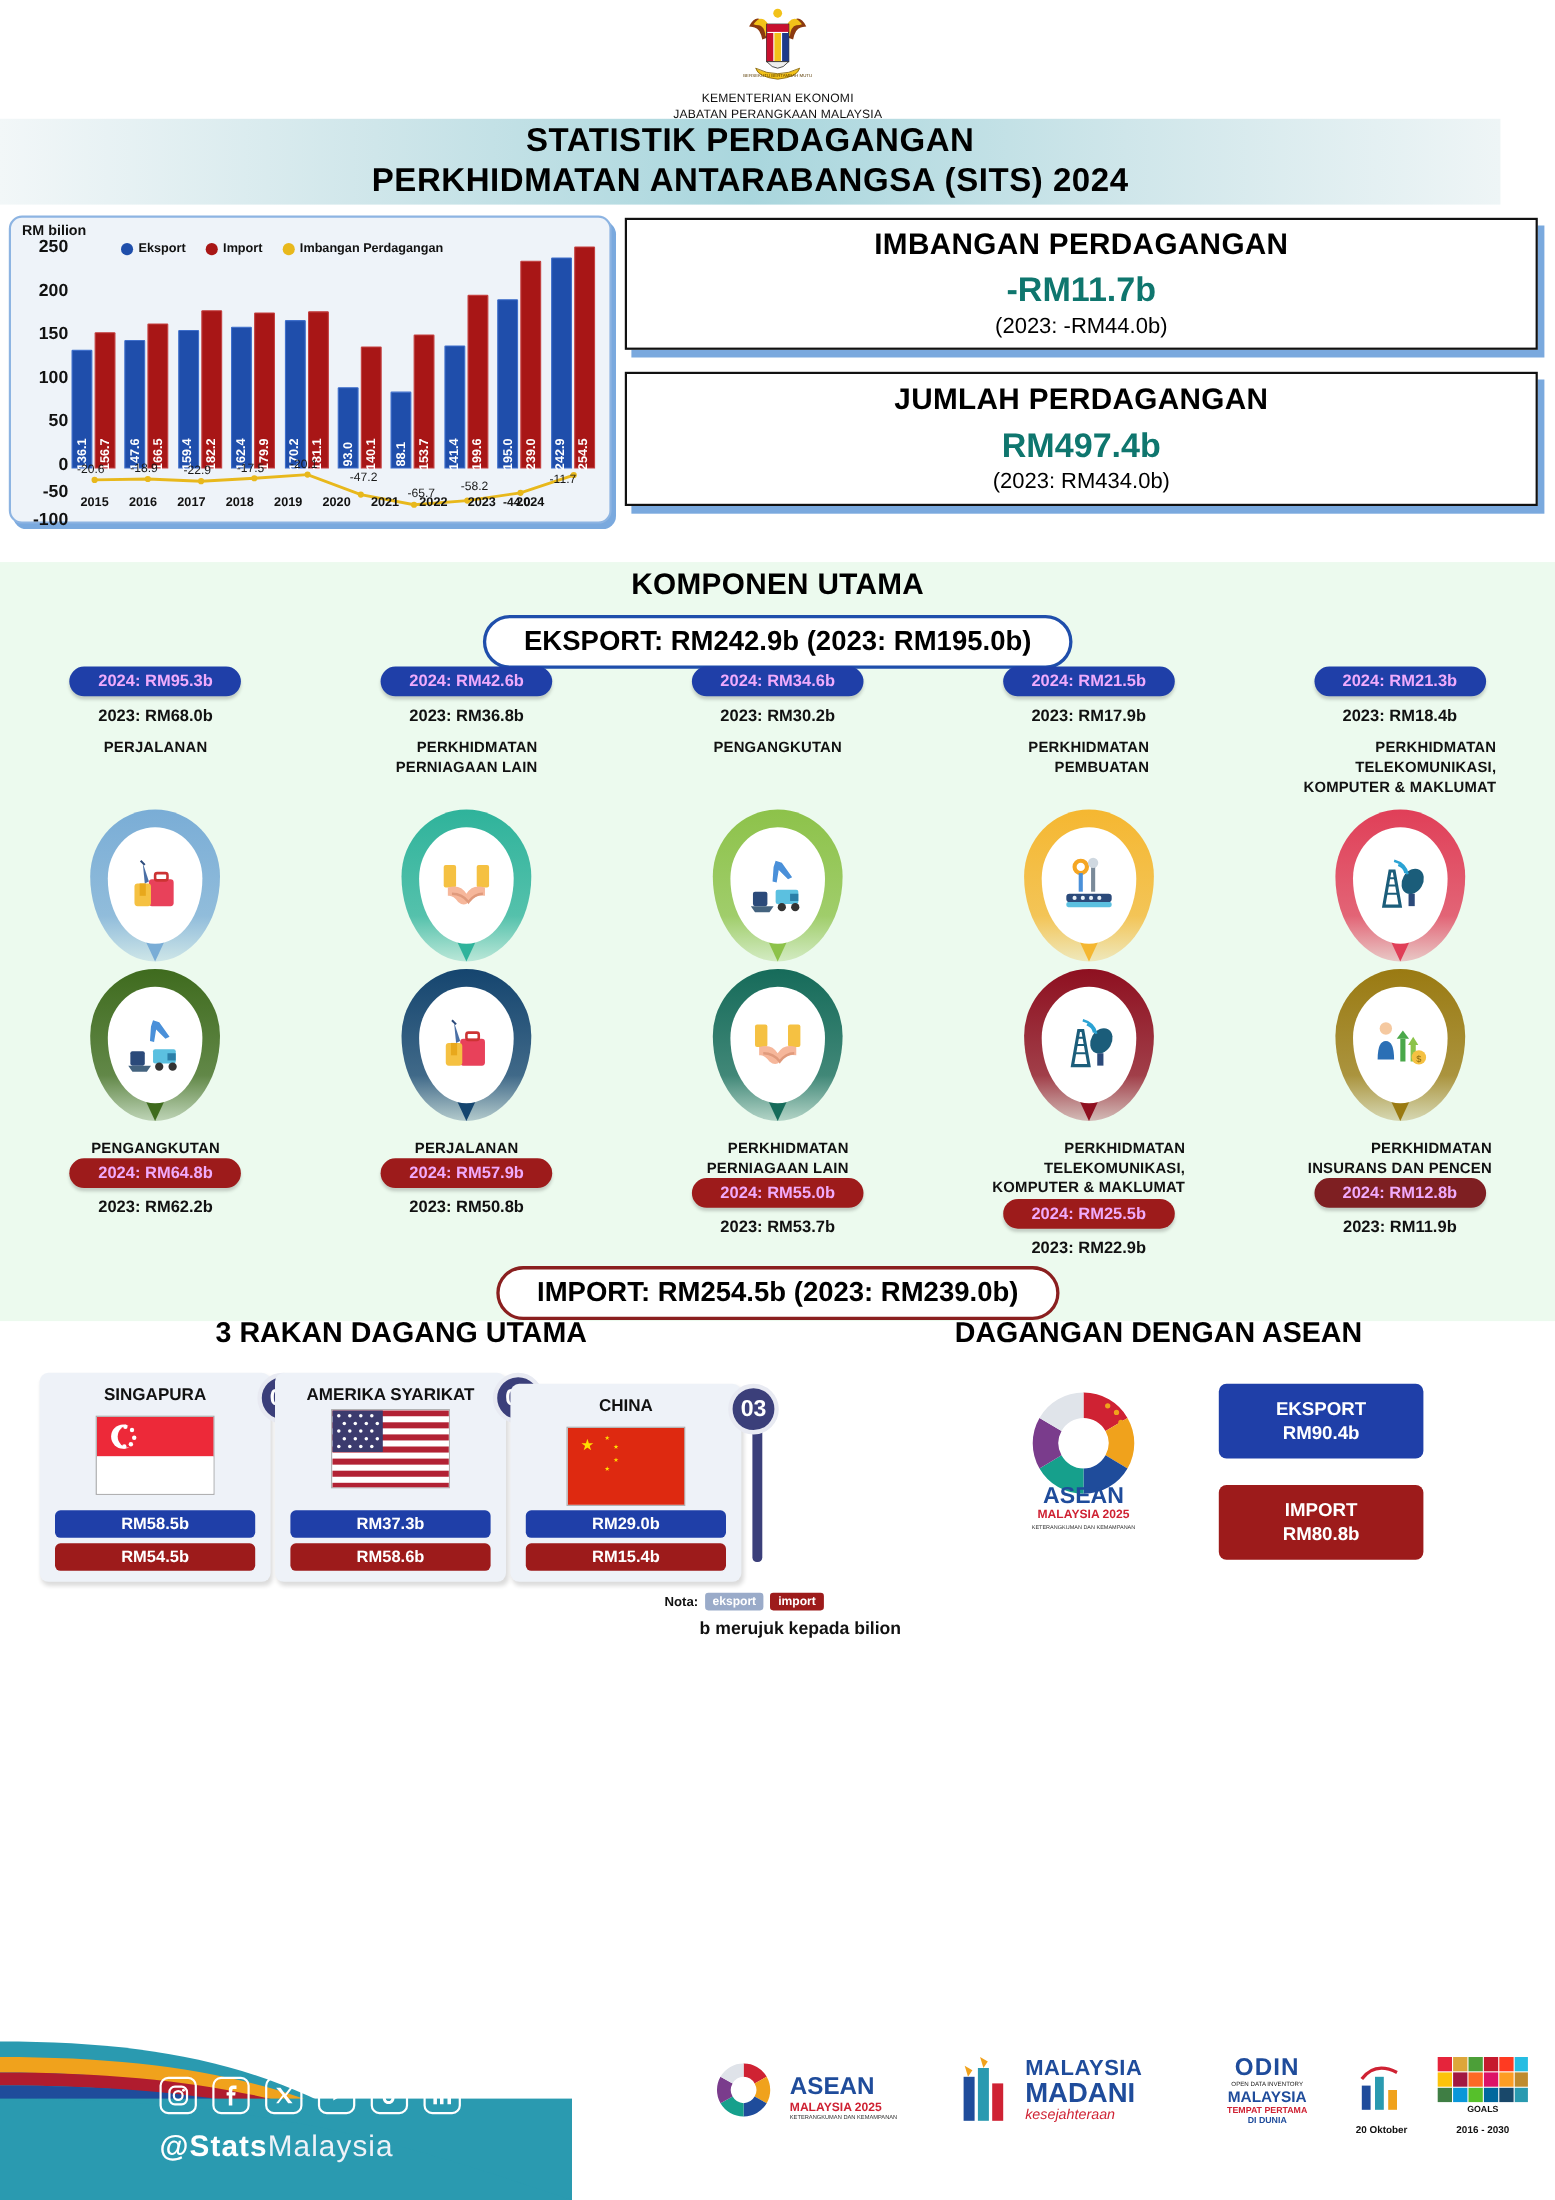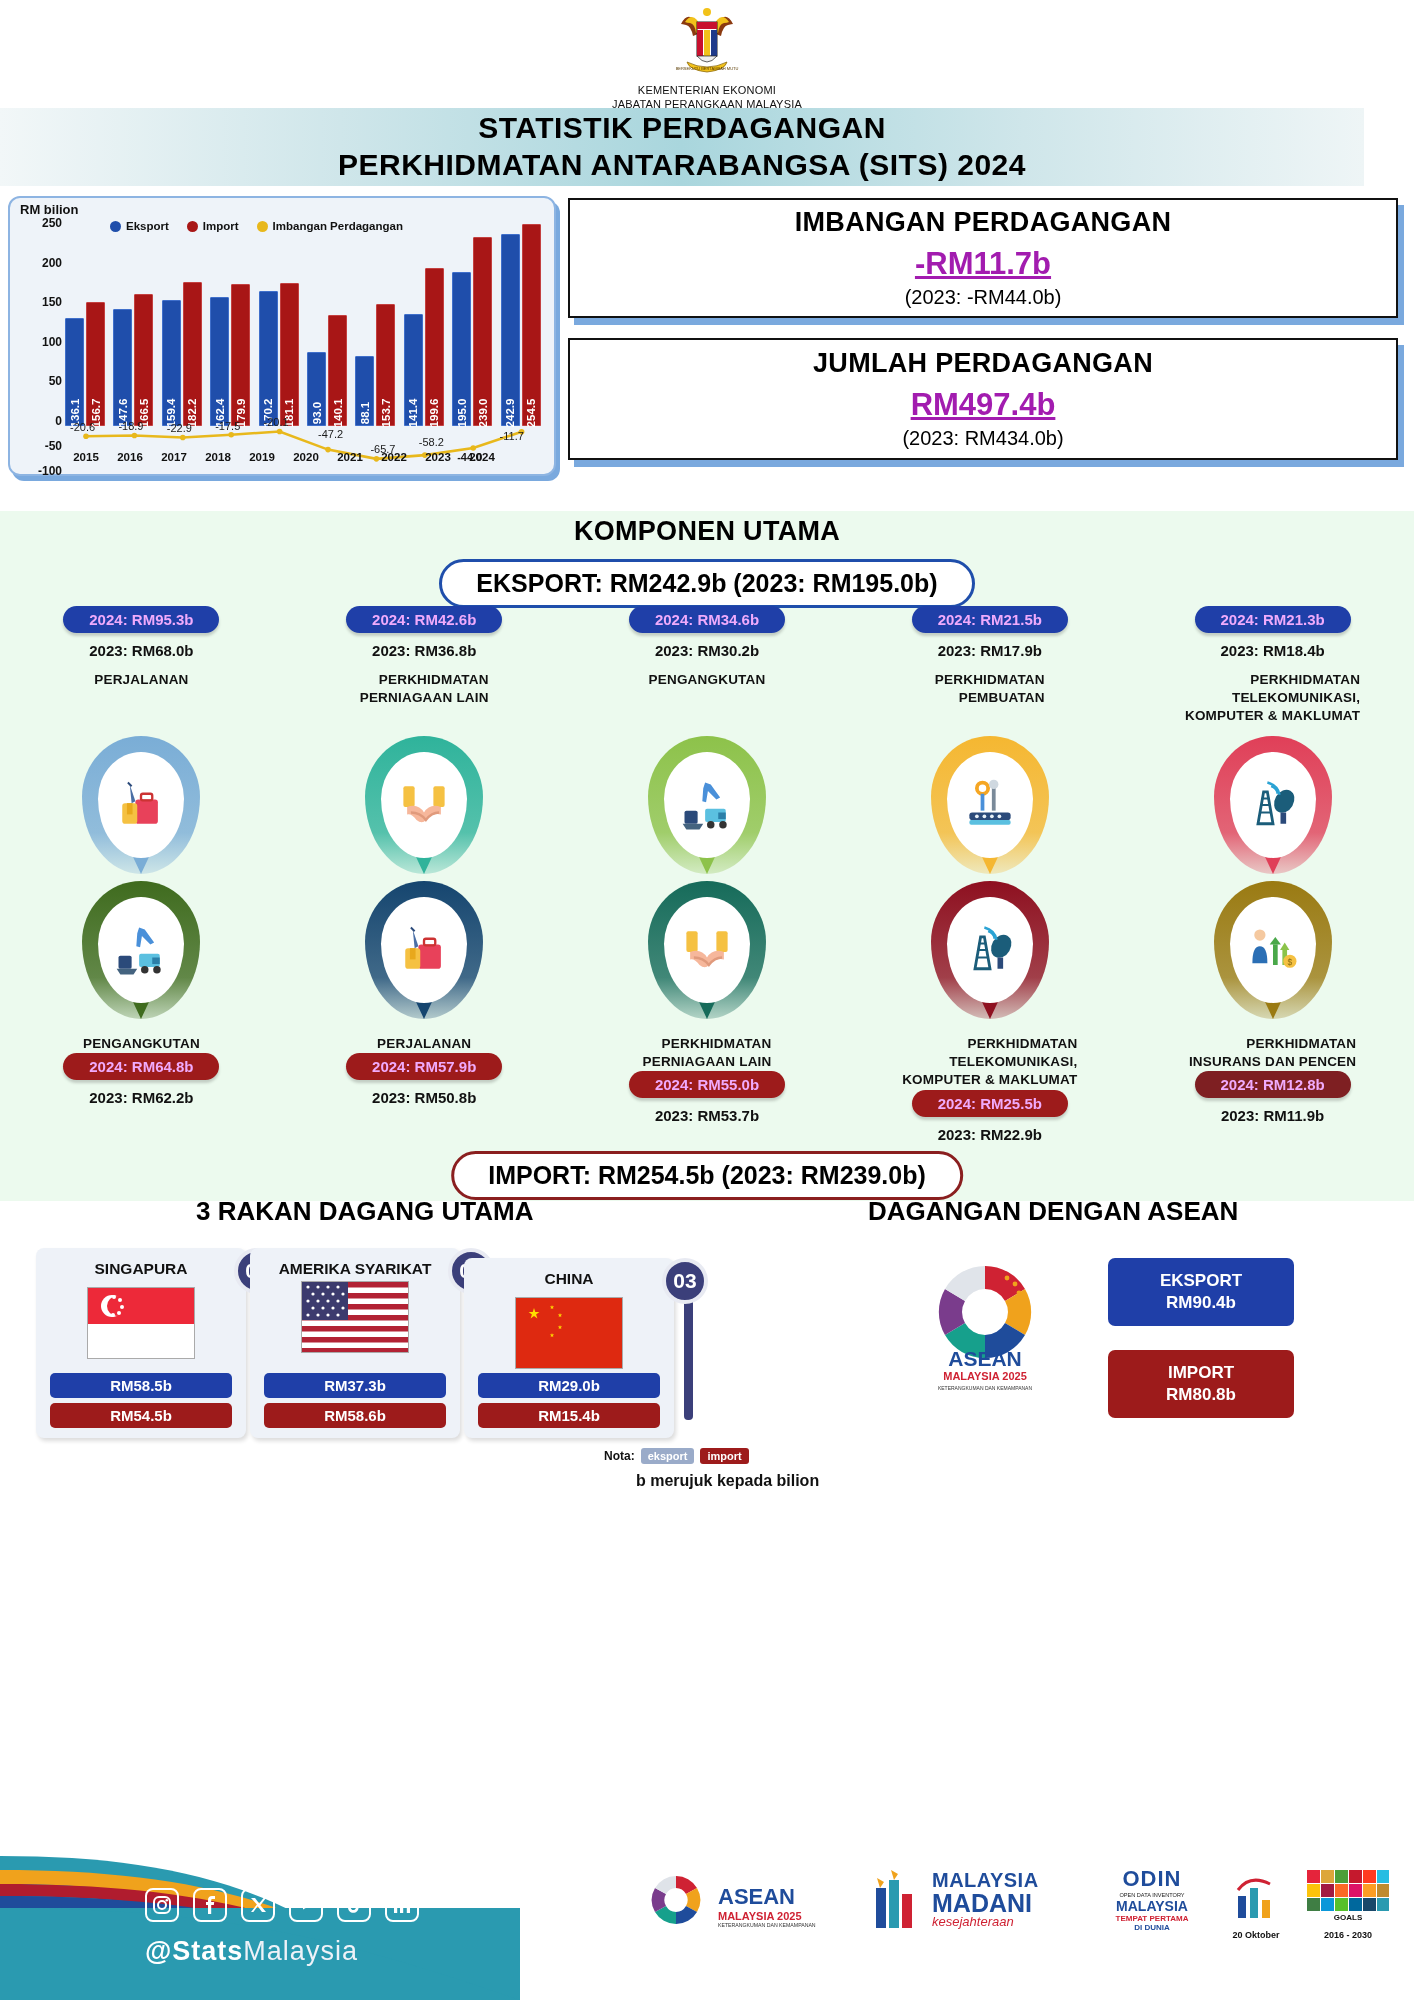--- a/index.html
+++ b/index.html
@@ -24,21 +24,21 @@
   .chart-card {
     position:absolute; left:8px; top:196px; width:548px; height:280px;
     background:#eef3f9; border:2px solid #8db4e2; border-radius:12px;
     box-shadow:4px 5px 0 #7aa9de;
   }
   .rmbil { position:absolute; left:10px; top:4px; font-size:13px; font-weight:bold; color:#111; }
   .legend { position:absolute; left:100px; top:22px; display:flex; gap:18px; align-items:center; }
   .legend .li { display:flex; align-items:center; gap:5px; font-size:11.5px; font-weight:bold; color:#111;}
   .dot { width:11px; height:11px; border-radius:50%; display:inline-block; }
   .yaxis { position:absolute; left:8px; top:26px; width:44px; height:230px; }
-  .yaxis div { position:absolute; right:0; font-size:12px; font-weight:bold; color:#111; }
+  .yaxis div { position:absolute; right:0; font-size:16px; font-weight:bold; color:#111; }
   .plot { position:absolute; left:54px; top:30px; width:484px; height:198px; }
   .grp { position:absolute; bottom:0; width:44px; height:100%; }
   .bar { position:absolute; bottom:0; width:19px; border-radius:1px 1px 0 0; }
   .bar.e { left:1px; background:#1f4eab; border:1px solid #3f6fcb; }
   .bar.i { left:22px; background:#a81616; border:1px solid #c44040; }
   .bar span {
     position:absolute; left:50%; bottom:4px; transform:translateX(-50%) rotate(-90deg);
     transform-origin:center; white-space:nowrap; color:#fff; font-size:11.5px; font-weight:bold;
   }
   .bar.e span { bottom:6px; }
@@ -49,21 +49,21 @@
   .lineArea .vlab.b { font-weight:bold; }
   .xaxis { position:absolute; left:54px; top:253px; width:484px; display:flex; }
   .xaxis div { width:44px; text-align:center; font-size:11.5px; font-weight:bold; color:#111; }
   
   .kpi {
     position:absolute; background:#fff; border:2px solid #111;
     box-shadow:6px 7px 0 #7aa9de; display:flex; flex-direction:column;
     align-items:center; justify-content:center;
   }
   .kpi .k1 { font-size:27px; font-weight:bold; color:#000; letter-spacing:.3px;}
-  .kpi .k2 { font-size:31px; font-weight:bold; color:#a21caf; margin-top:8px;text-decoration:underline;}
+  .kpi .k2 { font-size:31px; font-weight:bold; color:#0f766e; margin-top:8px;}
   .kpi .k3 { font-size:20px; color:#000; margin-top:4px;}
   #kpi-balance { left:568px; top:198px; width:830px; height:120px; }
   #kpi-total   { left:568px; top:338px; width:830px; height:122px; }
   
   .komp {
     position:absolute; left:0; top:511px; width:1414px; height:690px;
     background:#ecfaee;
   }
   .komp-title { text-align:center; font-size:27px; font-weight:bold; color:#000; padding-top:5px; letter-spacing:.3px;}
   .pill-big {

